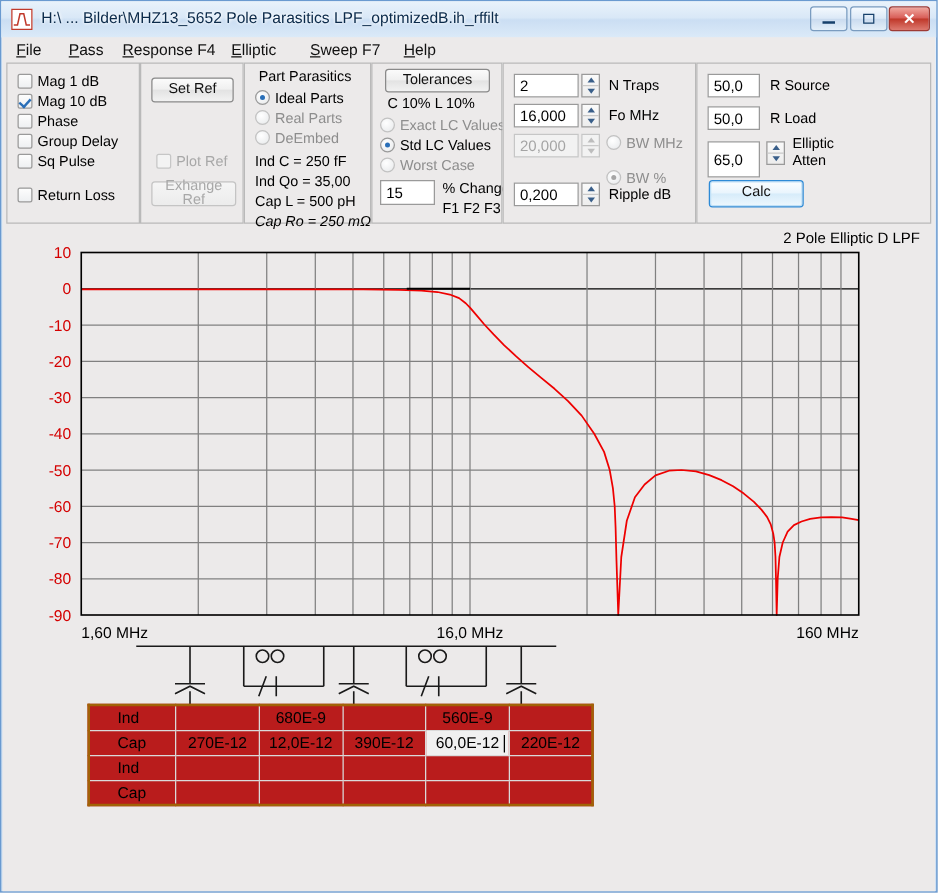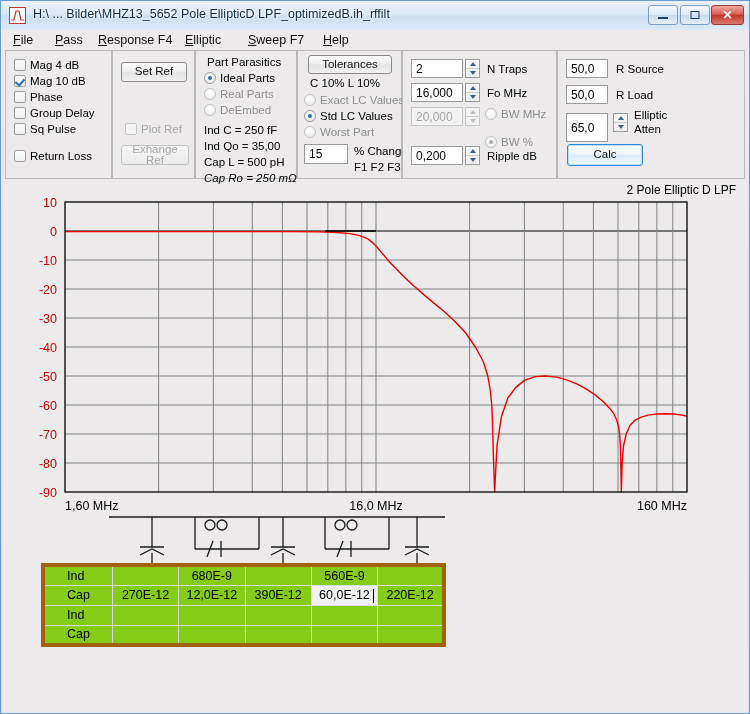--- a/index.html
+++ b/index.html
@@ -151,22 +151,22 @@
   .spin.disabled div:first-child i { border-bottom-color:#bdbdbd; }
   .spin.disabled div:last-child  i { border-top-color:#bdbdbd; }
 
   
   #plotwrap { position:absolute; left:0; top:149px; width:746px; height:534px; }
   #plot-title { position:absolute; right:12px; top:4px; font-size:12px; color:#000; }
 
   
   #sch { position:absolute; left:95px; top:330px; }
   #tbl {
-    position:absolute; left:39px; top:384px; width:405px;
-    border:4px solid #a16207; background:#84cc16;
+    position:absolute; left:68px; top:384px; width:405px;
+    border:2px solid #a16207; background:#b91c1c;
     border-collapse:collapse; font-size:12.5px;
   }
   #tbl td { border:1px solid #dadada; height:20px; padding:0 6px; color:#000; }
   #tbl td.rowhdr { width:70px; text-align:left; padding-left:22px; border-left:none; }
   #tbl td.val { text-align:center; width:67px; }
   #tbl td.active { background:#f0f0f0; position:relative; }
   #tbl td.active::after {
     content:""; position:absolute; right:3px; top:3px; width:1px; height:14px; background:#000;
   }
 </style>
@@ -174,21 +174,21 @@
 <body>
 
 <div id="window">
 
   <div id="titlebar">
     <div id="title-icon">
       <svg width="15" height="15" viewBox="0 0 15 15">
         <polyline points="1,12 4,12 6,3 9,3 11,12 14,12" fill="none" stroke="#c0392b" stroke-width="1.2"></polyline>
       </svg>
     </div>
-    <div id="title-text">H:\ ... Bilder\MHZ13_5652 Pole EllipticD LPF_optimizedB.ih_rffilt</div>
+    <div id="title-text">H:\ ... Bilder\MHZ13_5652 Pole Parasitics LPF_optimizedB.ih_rffilt</div>
     <div class="wbtn" id="btn-min">
         <i></i>
       </div>
     <div class="wbtn" id="btn-max">
         <i></i>
       </div>
     <div class="wbtn" id="btn-close">
       <i>✕</i>
     </div>
   </div>
@@ -201,21 +201,21 @@
       <div class="menu-item" style="left:93px"><u>R</u>esponse F4</div>
       <div class="menu-item" style="left:180px"><u>E</u>lliptic</div>
       <div class="menu-item" style="left:243px"><u>S</u>weep F7</div>
       <div class="menu-item" style="left:318px"><u>H</u>elp</div>
     </div>
 
     <div id="panels">
 
       <div class="panel" id="p1">
         <div class="cb-row" style="top:8px">
-          <span class="cbx"></span><span class="cb-label">Mag  4 dB</span></div>
+          <span class="cbx"></span><span class="cb-label">Mag  1 dB</span></div>
         <div class="cb-row" style="top:24px">
           <span class="cbx checked"></span><span class="cb-label">Mag 10 dB</span></div>
         <div class="cb-row" style="top:40px">
           <span class="cbx"></span><span class="cb-label">Phase</span></div>
         <div class="cb-row" style="top:56px">
           <span class="cbx"></span><span class="cb-label">Group Delay</span></div>
         <div class="cb-row" style="top:72px">
           <span class="cbx"></span><span class="cb-label">Sq Pulse</span></div>
         <div class="cb-row" style="top:99px">
           <span class="cbx"></span><span class="cb-label">Return Loss</span></div>
@@ -243,21 +243,21 @@
       </div>
 
       <div class="panel" id="p4">
         <div class="btn" style="left:10px; top:4px; width:84px; height:19px;">Tolerances</div>
         <div class="ptext" style="left:12px; top:26px;">C 10%    L 10%</div>
         <div class="rd-row dim" style="left:6px; top:43px;">
           <span class="rdo"></span><span>Exact LC Values</span></div>
         <div class="rd-row" style="left:6px; top:59px;">
           <span class="rdo sel"></span><span>Std LC Values</span></div>
         <div class="rd-row dim" style="left:6px; top:75px;">
-          <span class="rdo"></span><span>Worst Part</span></div>
+          <span class="rdo"></span><span>Worst Case</span></div>
         <div class="fld" style="left:6px; top:93px; width:44px; height:20px;">15</div>
         <div class="ptext" style="left:56px; top:94px;">% Change</div>
         <div class="ptext" style="left:56px; top:110px;">F1 F2 F3</div>
       </div>
 
       <div class="panel" id="p5">
 
         <div class="fld" style="left:8px; top:8px; width:52px; height:19px;">2</div>
         <div class="spin" style="left:62px; top:8px; height:19px;">
           <div>

